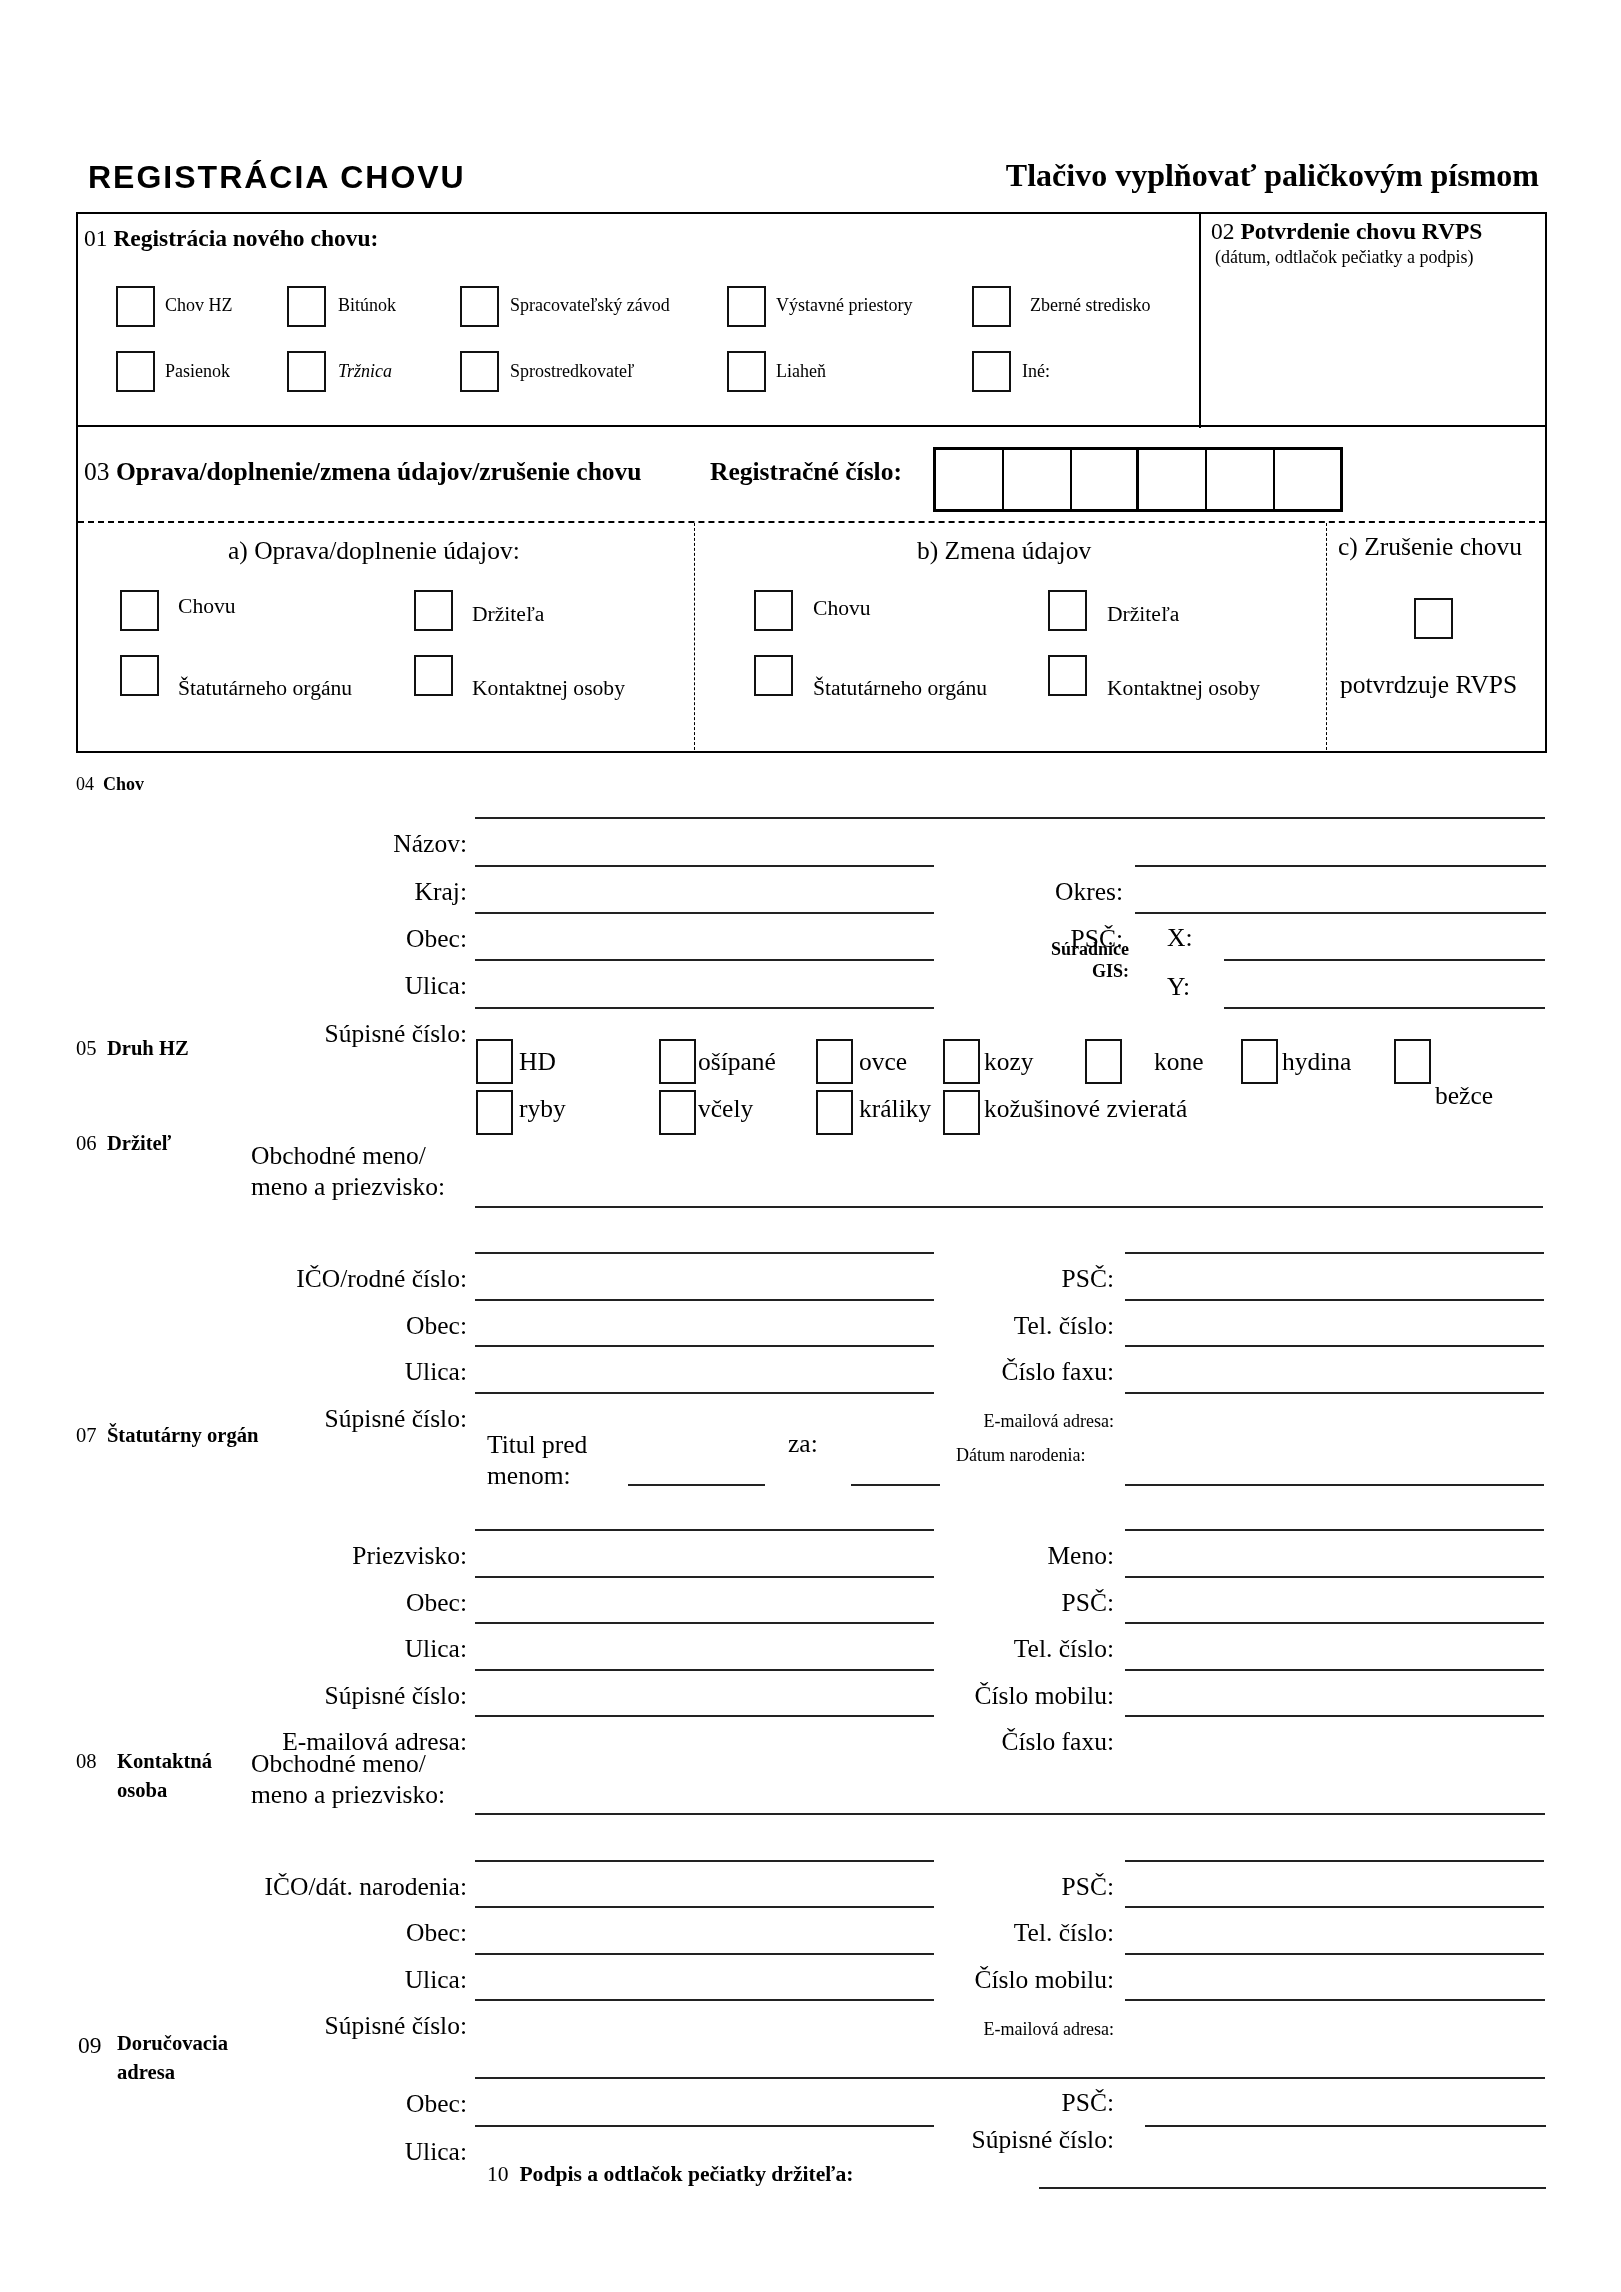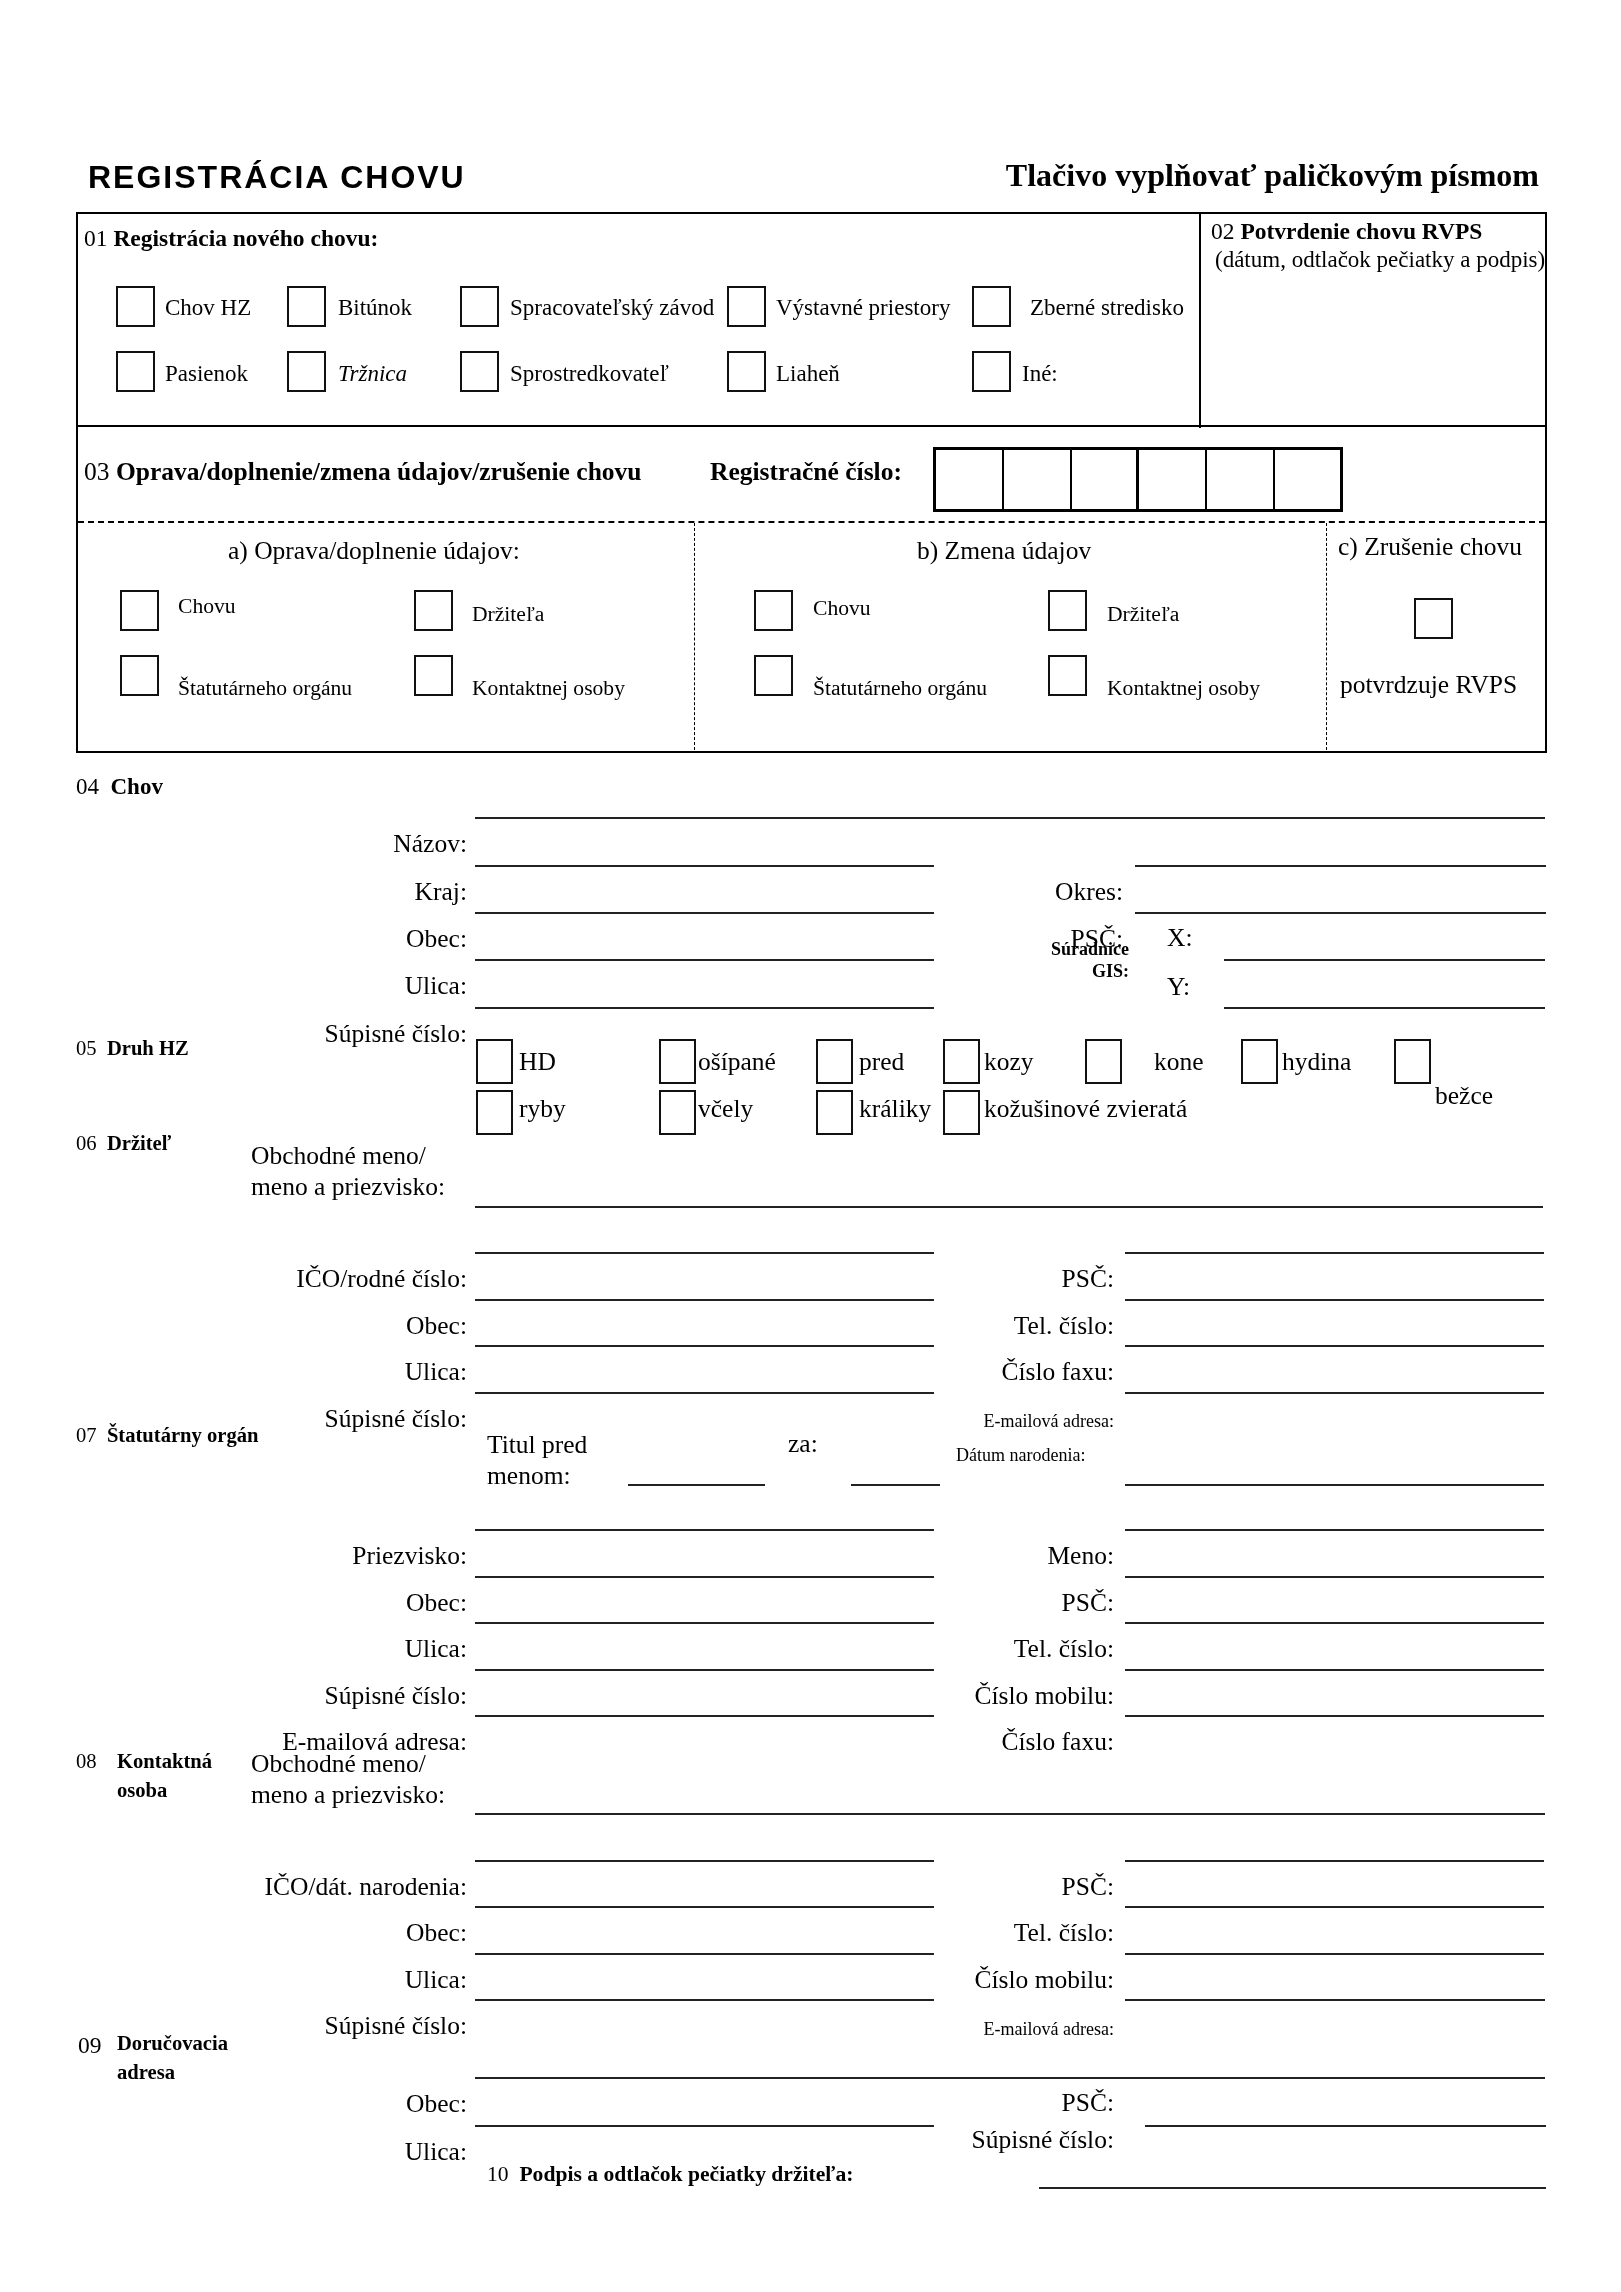--- a/index.html
+++ b/index.html
@@ -5,21 +5,21 @@
   html, body { margin:0; padding:0; background:#ffffff; }
   body { width:1621px; height:2293px; position:relative; overflow:hidden;
          font-family:"Liberation Serif", serif; color:#000; }
   .abs { position:absolute; white-space:nowrap; }
   .title-main { font-family:"Liberation Sans", sans-serif; font-weight:bold; font-size:32px; letter-spacing:2px; }
   .title-right { font-weight:bold; font-size:32px; }
   .t26 { font-size:25.5px; }
   .t24 { font-size:23.5px; }
   .t22 { font-size:21.6px; }
   .t21 { font-size:20.6px; }
-  .t20 { font-size:23px; }
+  .t20 { font-size:18px; }
   .t19 { font-size:18px; }
   .b { font-weight:bold; }
   .hline { position:absolute; height:0; border-top:2px solid #222; }
   .vline { position:absolute; width:0; }
   .box { position:absolute; border:2px solid #000; box-sizing:border-box; background:#fff; }
   .cb { position:absolute; border:2px solid #111; box-sizing:border-box; background:#fff; cursor:pointer; }
   .lbl-r { position:absolute; text-align:right; white-space:nowrap;margin-top:39px; }
   .field { position:absolute; border:none; border-bottom:2px solid #222; background:transparent; height:29px; padding:0; font-family:"Liberation Serif", serif; font-size:21.6px; outline:none; box-sizing:border-box; }
   .regcell { position:absolute; top:0; height:100%; box-sizing:border-box; border-right:2px solid #000; }
 </style>
@@ -143,21 +143,21 @@
 <div class="abs t21" style="left:76px; top:1037px;">
   <span>05</span>&nbsp;
   <span class="b">Druh HZ</span>
 </div>
 <div>
   <div class="cb" style="left:476px; top:1039px; width:37px; height:45px;"></div>
   <div class="abs t26" style="left:519px; top:1047px;">HD</div>
   <div class="cb" style="left:659px; top:1039px; width:37px; height:45px;"></div>
   <div class="abs t26" style="left:698px; top:1047px;">ošípané</div>
   <div class="cb" style="left:816px; top:1039px; width:37px; height:45px;"></div>
-  <div class="abs t26" style="left:859px; top:1047px;">pred</div>
+  <div class="abs t26" style="left:859px; top:1047px;">ovce</div>
   <div class="cb" style="left:943px; top:1039px; width:37px; height:45px;"></div>
   <div class="abs t26" style="left:984px; top:1047px;">kozy</div>
   <div class="cb" style="left:1085px; top:1039px; width:37px; height:45px;"></div>
   <div class="abs t26" style="left:1154px; top:1047px;">kone</div>
   <div class="cb" style="left:1241px; top:1039px; width:37px; height:45px;"></div>
   <div class="abs t26" style="left:1282px; top:1047px;">hydina</div>
   <div class="cb" style="left:1394px; top:1039px; width:37px; height:45px;"></div>
   <div class="abs t26" style="left:1435px; top:1047px;margin-top:34px;">bežce</div>
 
   <div class="cb" style="left:476px; top:1090px; width:37px; height:45px;"></div>

